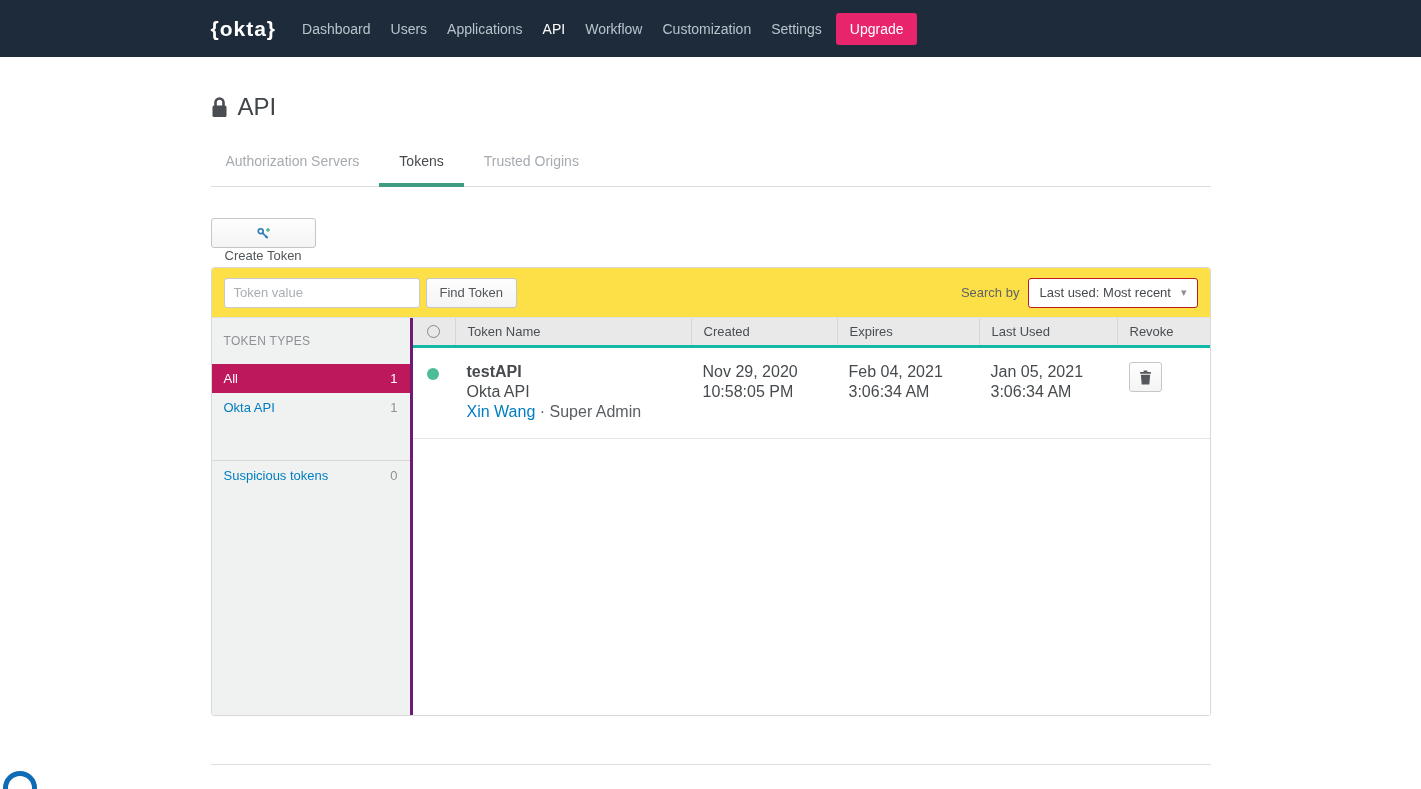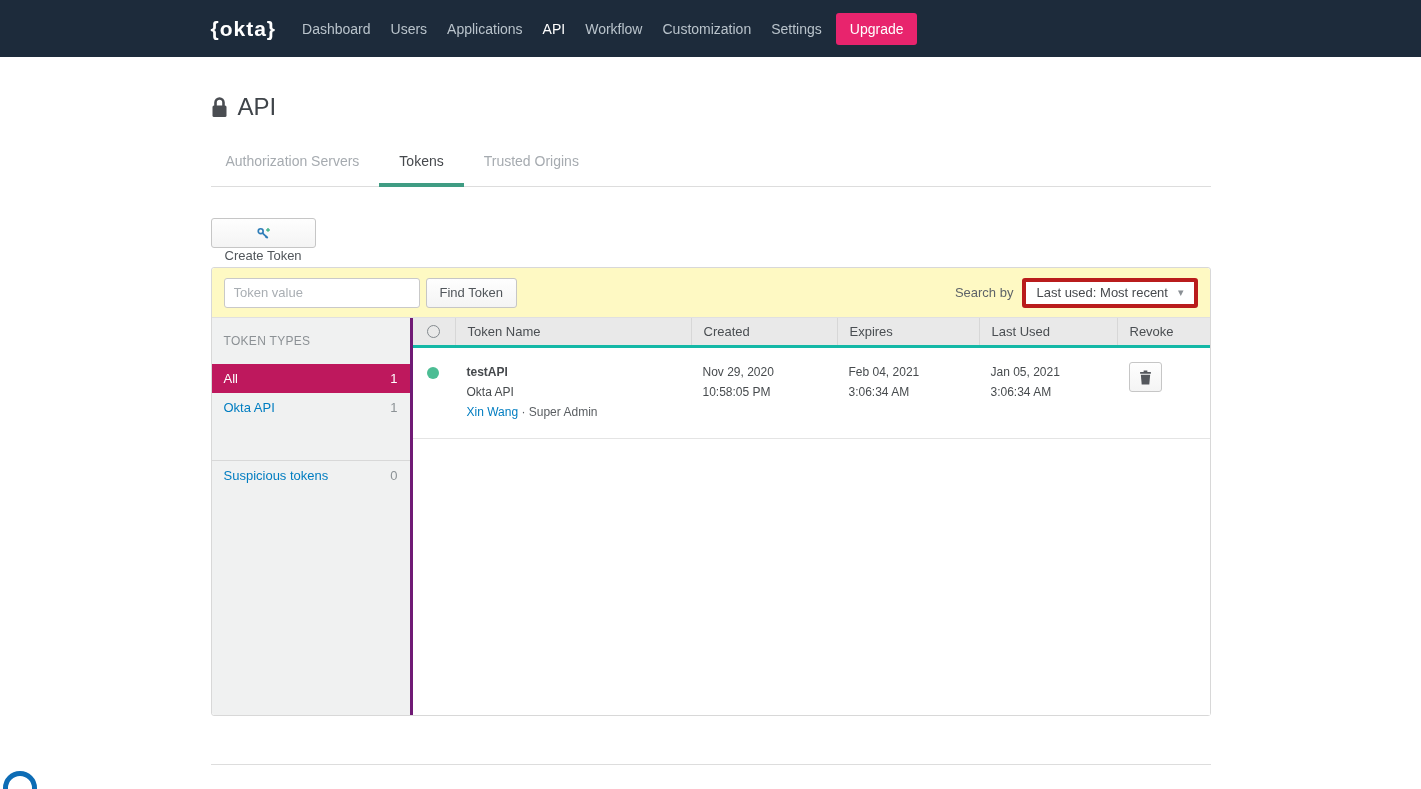--- a/index.html
+++ b/index.html
@@ -44,29 +44,29 @@
     display: inline-flex; align-items: center; gap: 7px;
     background: linear-gradient(#fefefe, #f4f4f4);
     border: 1px solid #c6c6c6; border-radius: 3px;
     font-size: 13px; color: #51565b; padding: 7px 13px; cursor: pointer;
     font-family: inherit; height: 30px;
   }
   .create-token { margin-top: 31px; flex-direction: column; }
 
   
   .panel { margin-top: 19px; border: 1px solid #d8d8d8; border-radius: 3px; height: 449px; display: flex; flex-direction: column; background: #fff; }
-  .panel-toolbar { height: 50px; background: #fef9c3; border-bottom: 1px solid #e0e0e0; display: flex; align-items: center; padding: 0 12px; border-radius: 3px 3px 0 0; }
+  .panel-toolbar { height: 50px; background: #fde047; border-bottom: 1px solid #e0e0e0; display: flex; align-items: center; padding: 0 12px; border-radius: 3px 3px 0 0; }
   .token-input { width: 196px; height: 30px; border: 1px solid #c9c9c9; border-radius: 3px; padding: 0 9px; font-size: 13px; color: #474b4e; font-family: inherit; background: #fff; }
   .token-input::placeholder { color: #a9aeb3; }
   .panel-toolbar .btn { margin-left: 6px; }
   .spacer { flex: 1; }
   .search-by { font-size: 13px; color: #5e6469; margin-right: 9px; }
   .dropdown {
     display: inline-flex; align-items: center; justify-content: space-between; gap: 10px;
-    background: #fff; border: 4px solid #b91c1c; border-radius: 3px; height: 30px;
+    background: #fff; border: 1px solid #b91c1c; border-radius: 3px; height: 30px;
     font-size: 13px; color: #46494d; padding: 0 10px; min-width: 160px; cursor: pointer; font-family: inherit;
   }
   .caret { color: #8a8f94; font-size: 11px; }
 
   .panel-body { display: flex; flex: 1; min-height: 0; }
 
   
   .side { width: 201px; background: #f0f1f1; border-right: 3px solid #701a75; font-size: 13px; border-radius: 0 0 0 3px; }
   .side-header { padding: 16px 12px; font-size: 12px; color: #8c9195; letter-spacing: 0.3px; }
   .side-header.hc { padding: 26px 12px 18px; }
@@ -82,21 +82,21 @@
   .th { height: 100%; display: flex; align-items: center; }
   .c-radio { width: 42px; padding-left: 14px; }
   .c-name { width: 236px; padding-left: 12px; }
   .c-created { width: 146px; padding-left: 12px; }
   .c-expires { width: 142px; padding-left: 12px; }
   .c-used { width: 138px; padding-left: 12px; }
   .c-revoke { flex: 1; padding-left: 12px; }
   .t-head .c-name, .t-head .c-created, .t-head .c-expires, .t-head .c-used, .t-head .c-revoke { border-left: 1px solid #d7d7d7; }
   .radio { width: 13px; height: 13px; border: 1px solid #83898e; border-radius: 50%; background: transparent; display: inline-block; cursor: pointer; }
 
-  .t-row { display: flex; padding: 14px 0 16px; border-bottom: 1px solid #e4e4e4; font-size: 12px; color: #474b4e; line-height: 20px; }
+  .t-row { display: flex; padding: 14px 0 16px; border-bottom: 1px solid #e4e4e4; font-size: 16px; color: #474b4e; line-height: 20px; }
   .td { display: block; }
   .t-row .c-radio { padding-top: 3px; }
   .dot { width: 12px; height: 12px; border-radius: 50%; background: #4cbd94; display: inline-block; }
   .tname { font-weight: bold; color: #46494d; }
   .link { color: #007dc1; text-decoration: none; cursor: pointer; }
   .role { color: #5a5e62; }
   .trash-btn {
     width: 33px; height: 30px; display: inline-flex; align-items: center; justify-content: center;
     background: linear-gradient(#fefefe, #f4f4f4); border: 1px solid #c6c6c6; border-radius: 3px; cursor: pointer;
   }

